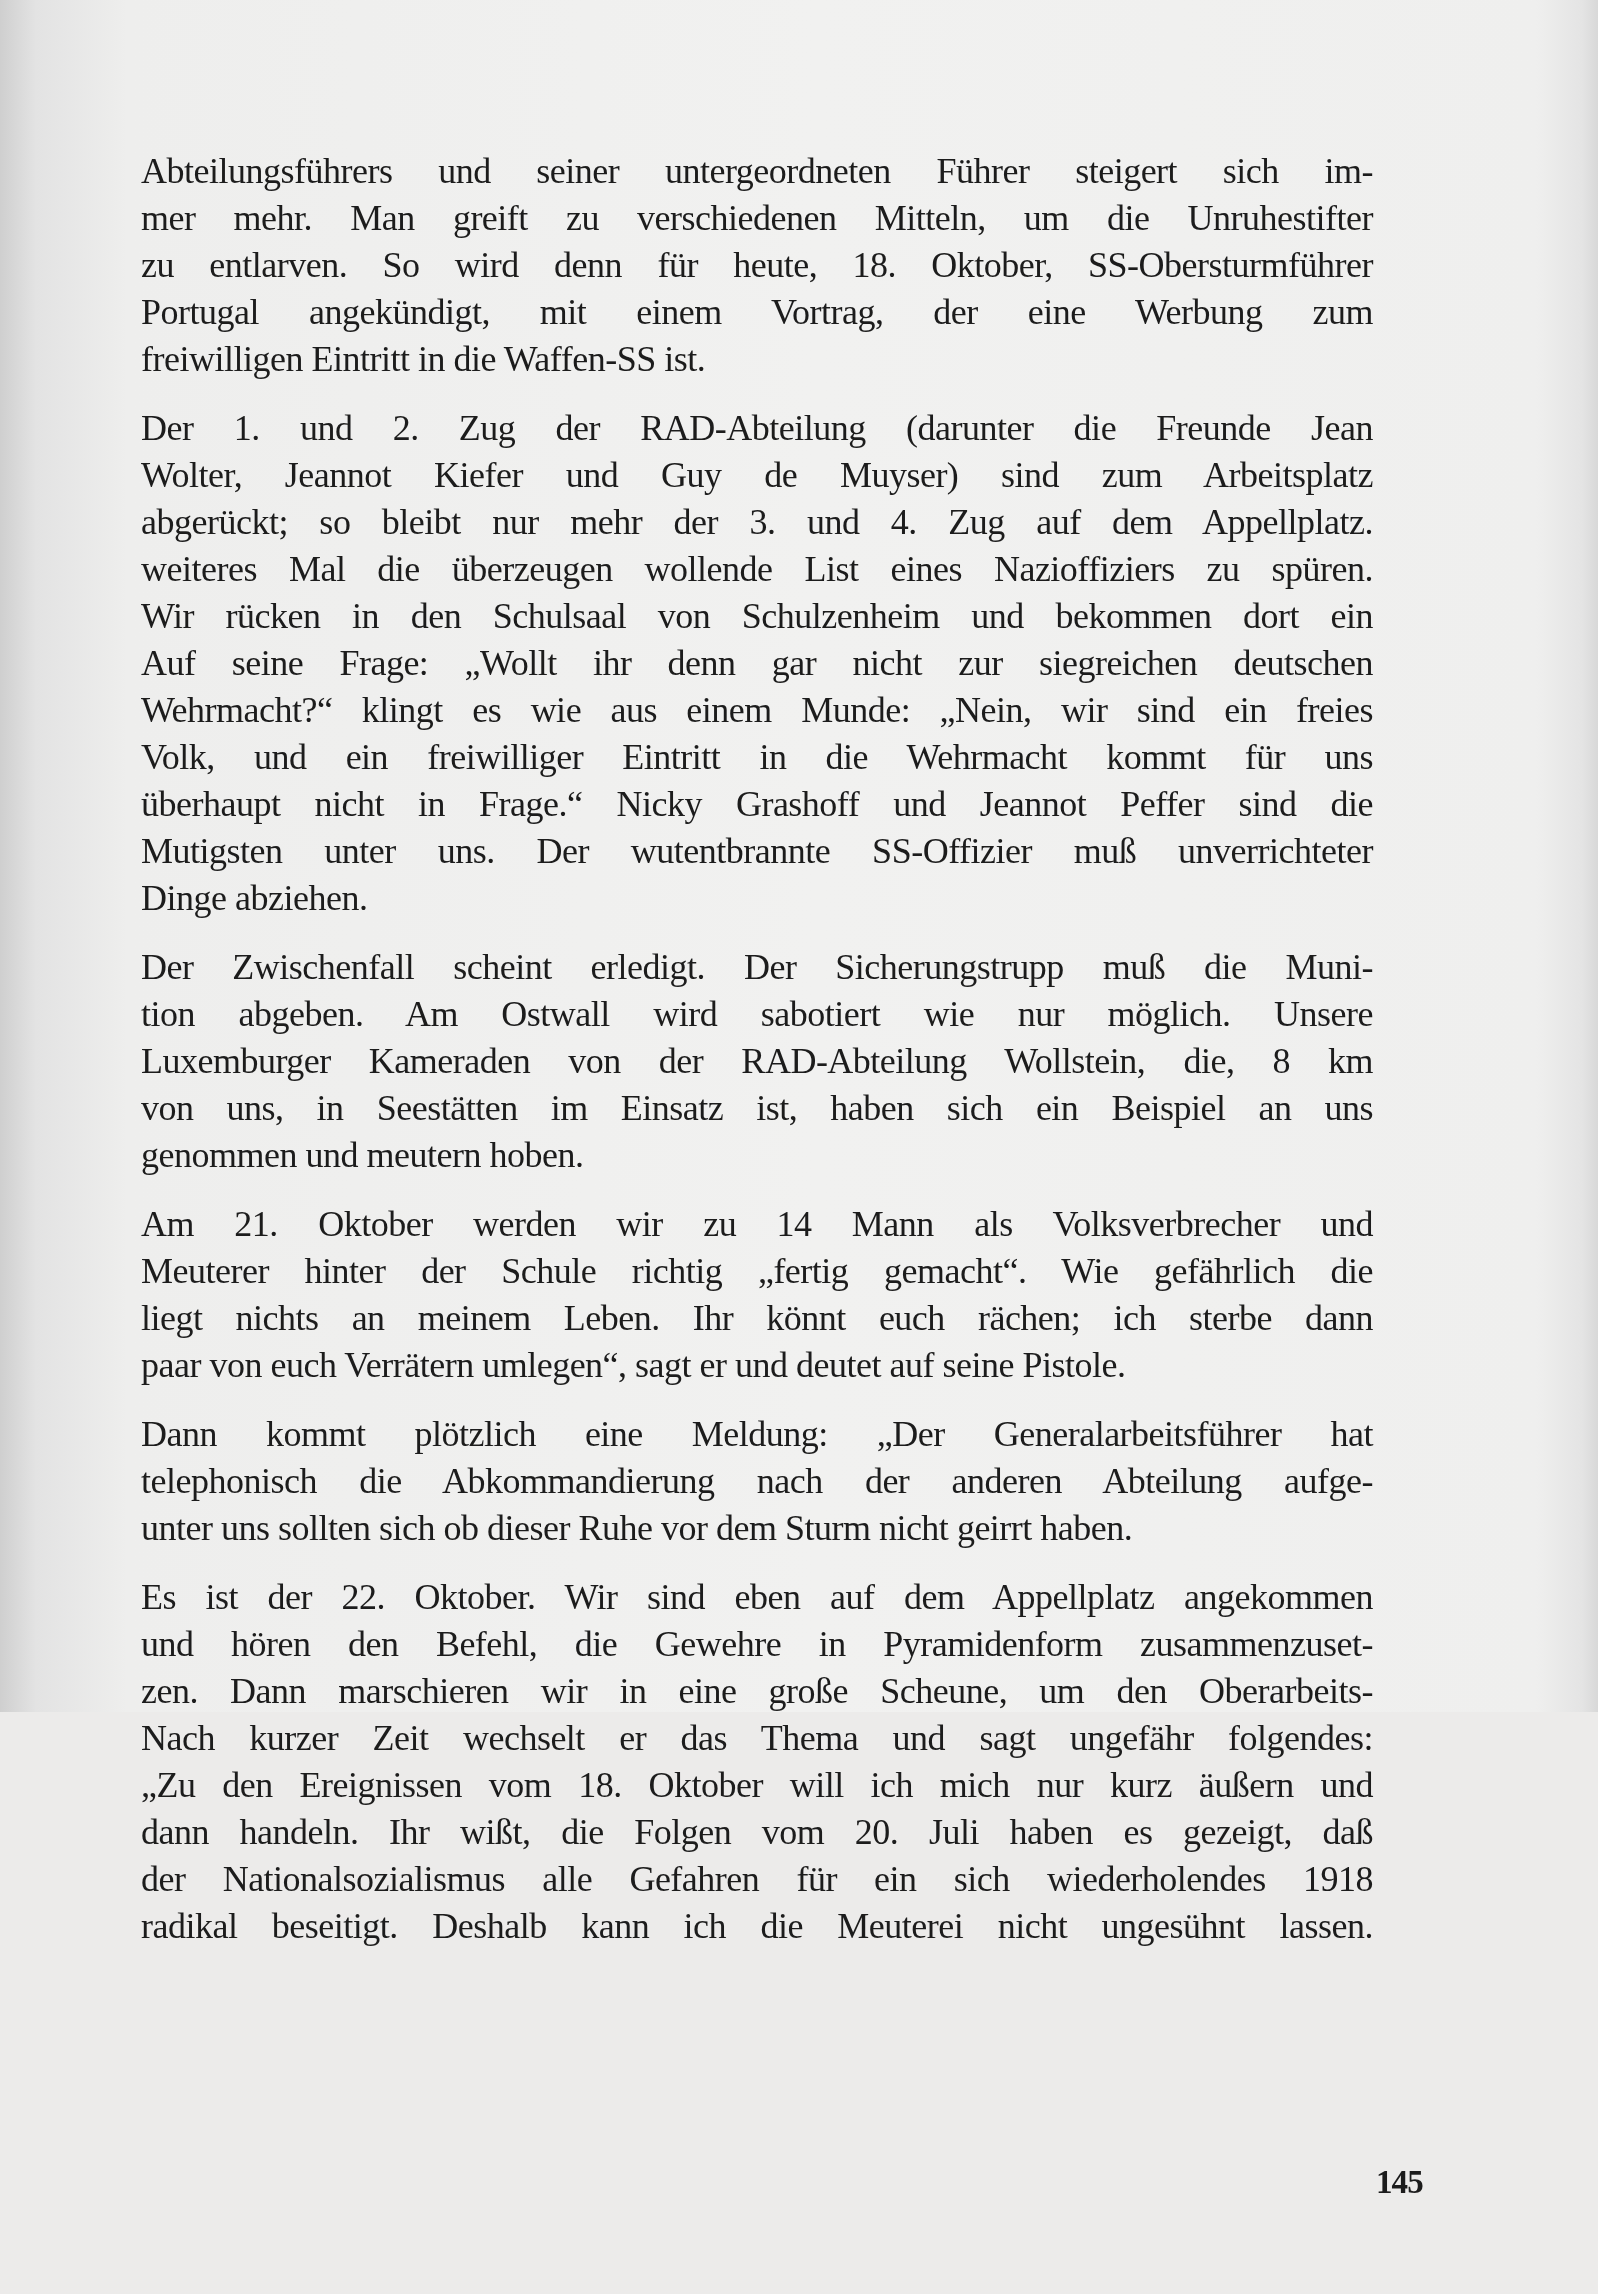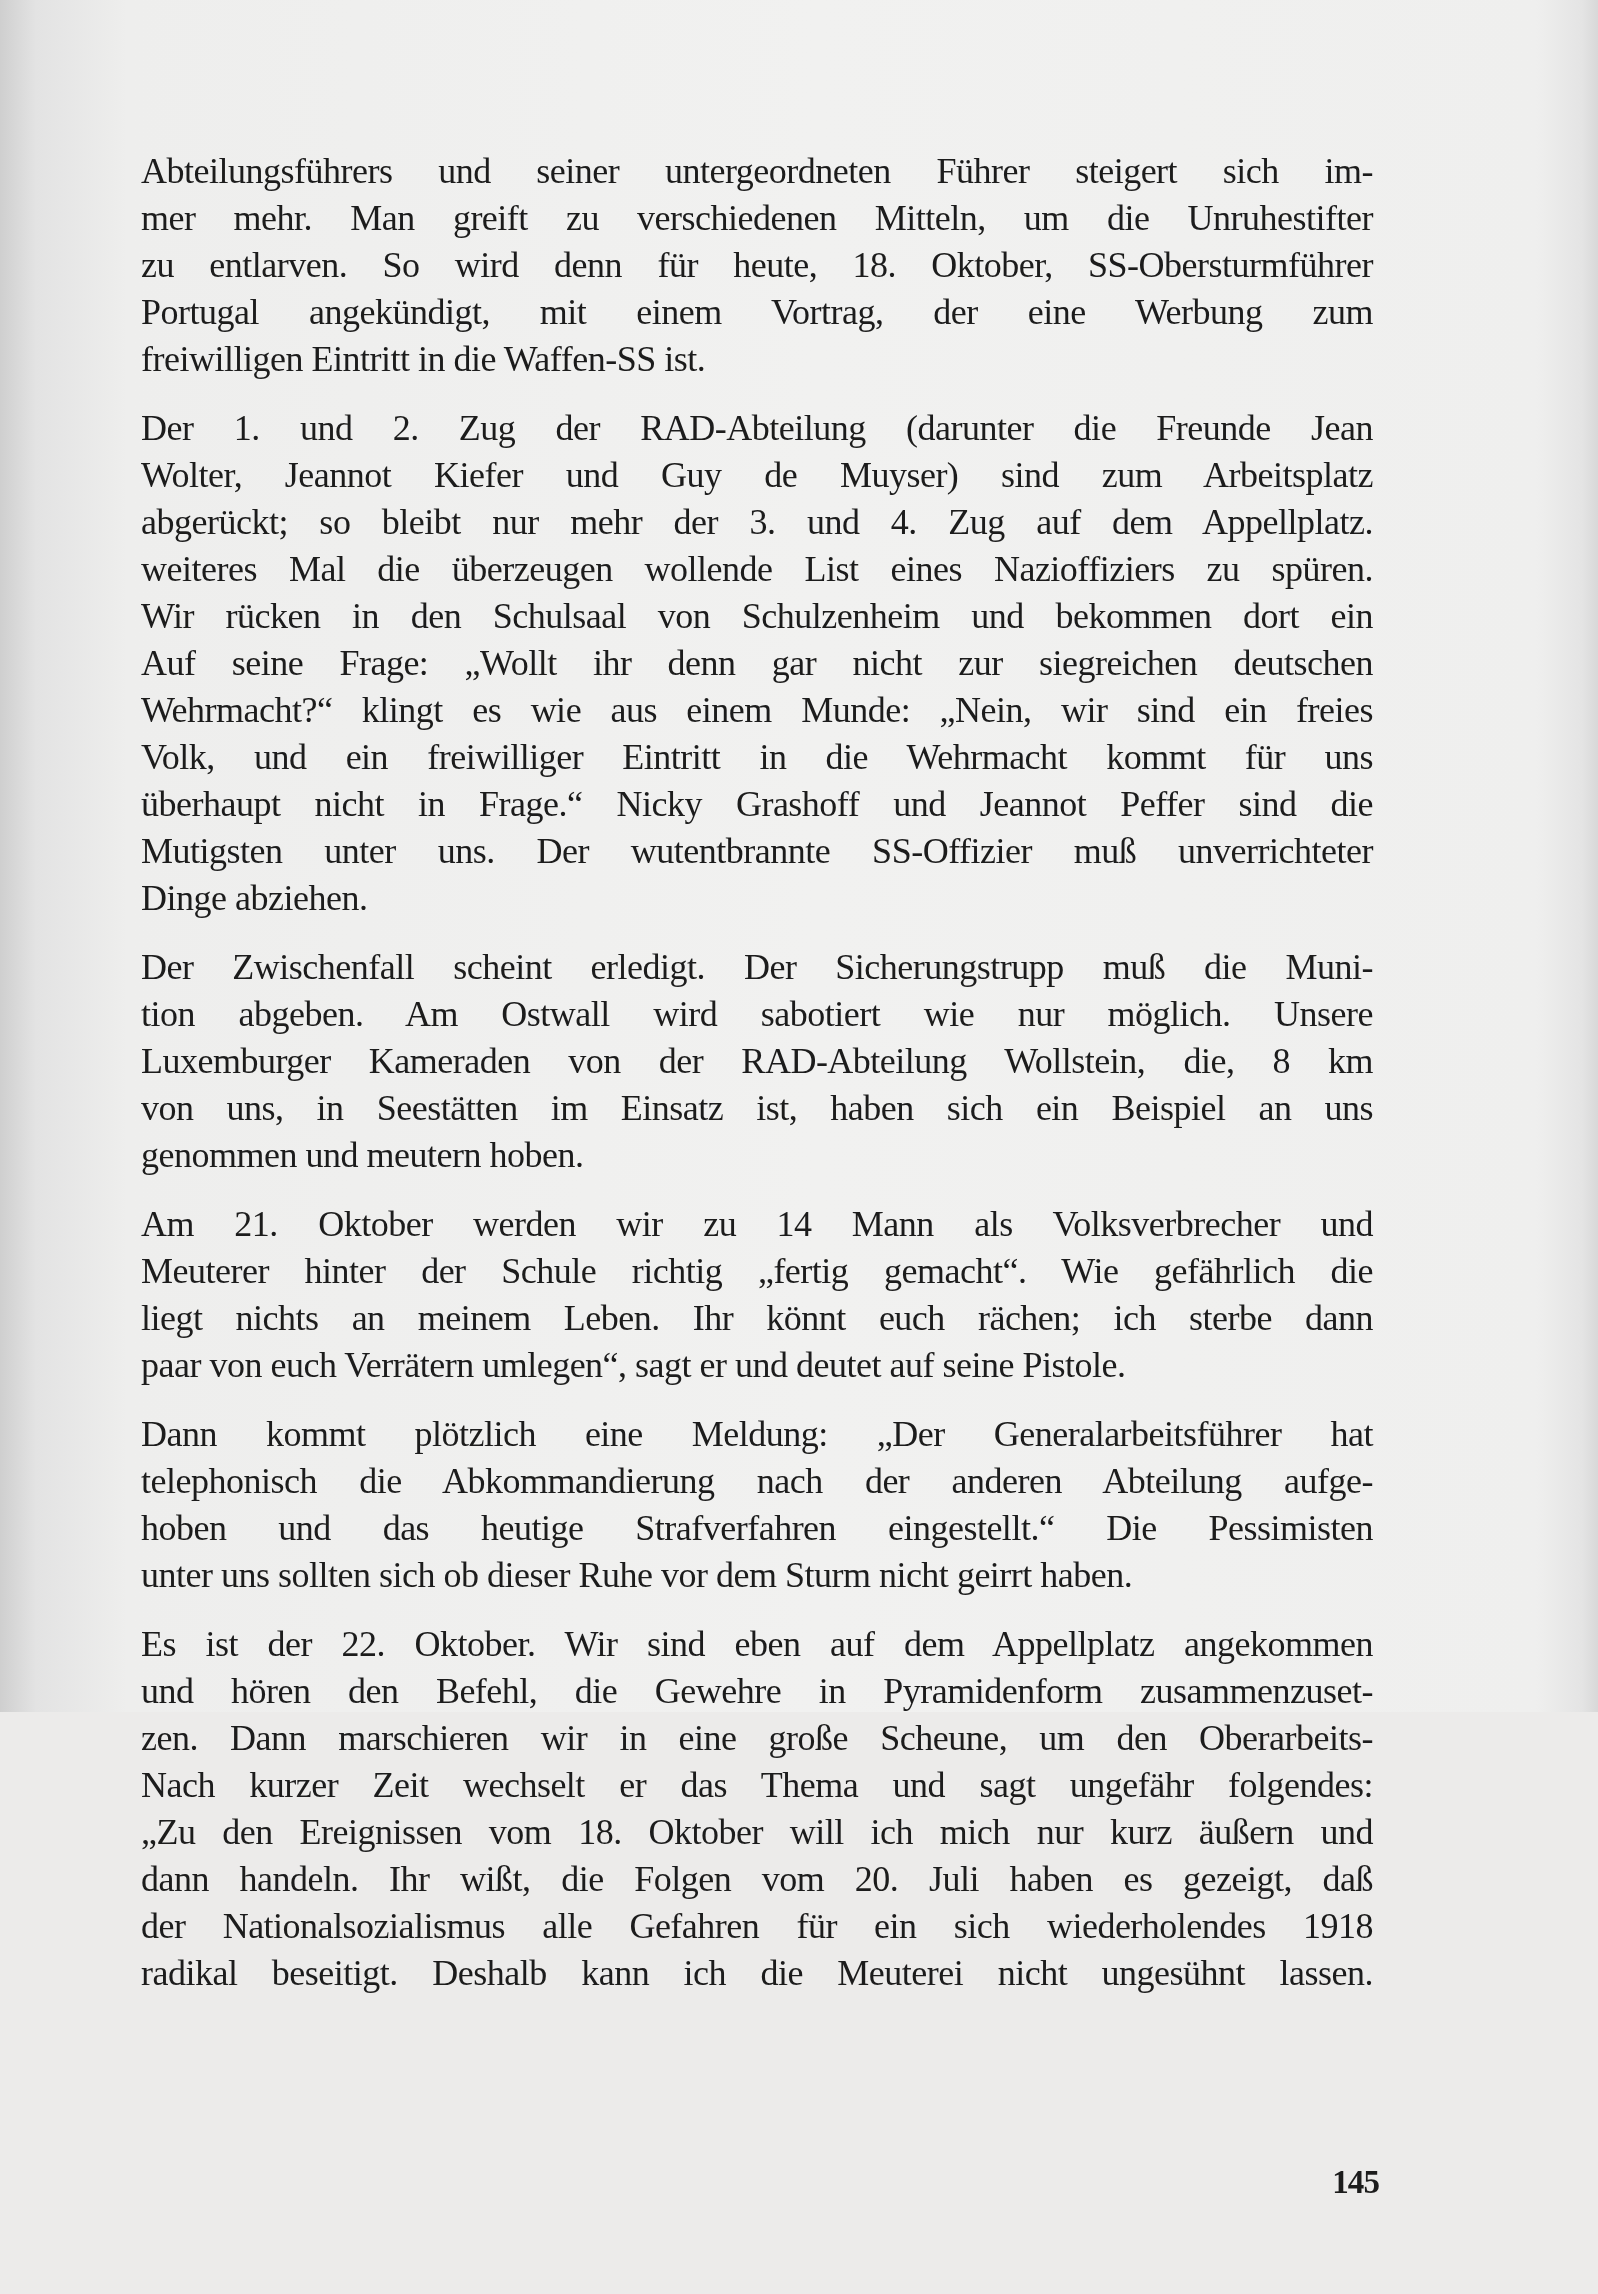--- a/index.html
+++ b/index.html
@@ -42,24 +42,24 @@
       display: block;
       text-align: justify;
       text-align-last: justify;
       white-space: nowrap;
     }
     .para .line.last {
       text-align-last: left;
     }
     .page-number {
       position: absolute;
-      left: 1324px;
+      left: 1376px;
       top: 2164px;
       width: 55px;
-      text-align: right;
+      text-align: left;
       font-family: "Liberation Serif", "DejaVu Serif", serif;
       font-weight: bold;
       font-size: 33px;
       color: #1c1c1c;
       letter-spacing: -0.9px;
     }
   </style>
 </head>
 <body>
 
@@ -99,21 +99,20 @@
     <div class="para">
       <span class="line">Am 21. Oktober werden wir zu 14 Mann als Volksverbrecher und</span>
       <span class="line">Meuterer hinter der Schule richtig „fertig gemacht“. Wie gefährlich die</span>
       <span class="line">liegt nichts an meinem Leben. Ihr könnt euch rächen; ich sterbe dann</span>
       <span class="line last">paar von euch Verrätern umlegen“, sagt er und deutet auf seine Pistole.</span>
     </div>
 
     <div class="para">
       <span class="line">Dann kommt plötzlich eine Meldung: „Der Generalarbeitsführer hat</span>
       <span class="line">telephonisch die Abkommandierung nach der anderen Abteilung aufge-</span>
-      <span class="line">hoben und das heutige Strafverfahren eingestellt.“ Die Pessimisten</span>
       <span class="line last">unter uns sollten sich ob dieser Ruhe vor dem Sturm nicht geirrt haben.</span>
     </div>
 
     <div class="para">
       <span class="line">Es ist der 22. Oktober. Wir sind eben auf dem Appellplatz angekommen</span>
       <span class="line">und hören den Befehl, die Gewehre in Pyramidenform zusammenzuset-</span>
       <span class="line">zen. Dann marschieren wir in eine große Scheune, um den Oberarbeits-</span>
       <span class="line">Nach kurzer Zeit wechselt er das Thema und sagt ungefähr folgendes:</span>
       <span class="line">„Zu den Ereignissen vom 18. Oktober will ich mich nur kurz äußern und</span>
       <span class="line">dann handeln. Ihr wißt, die Folgen vom 20. Juli haben es gezeigt, daß</span>

